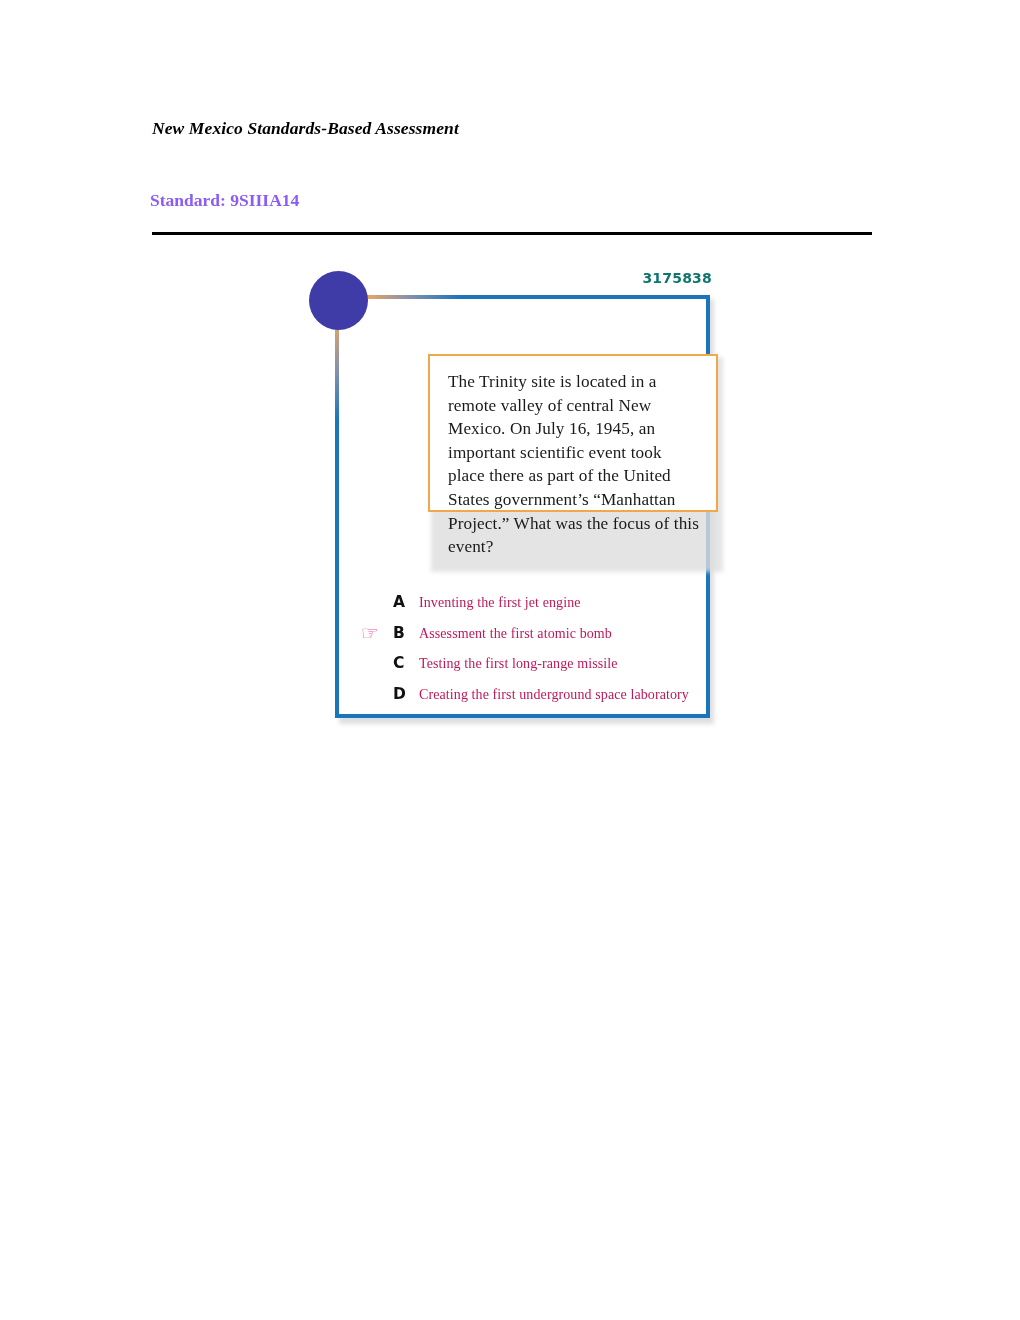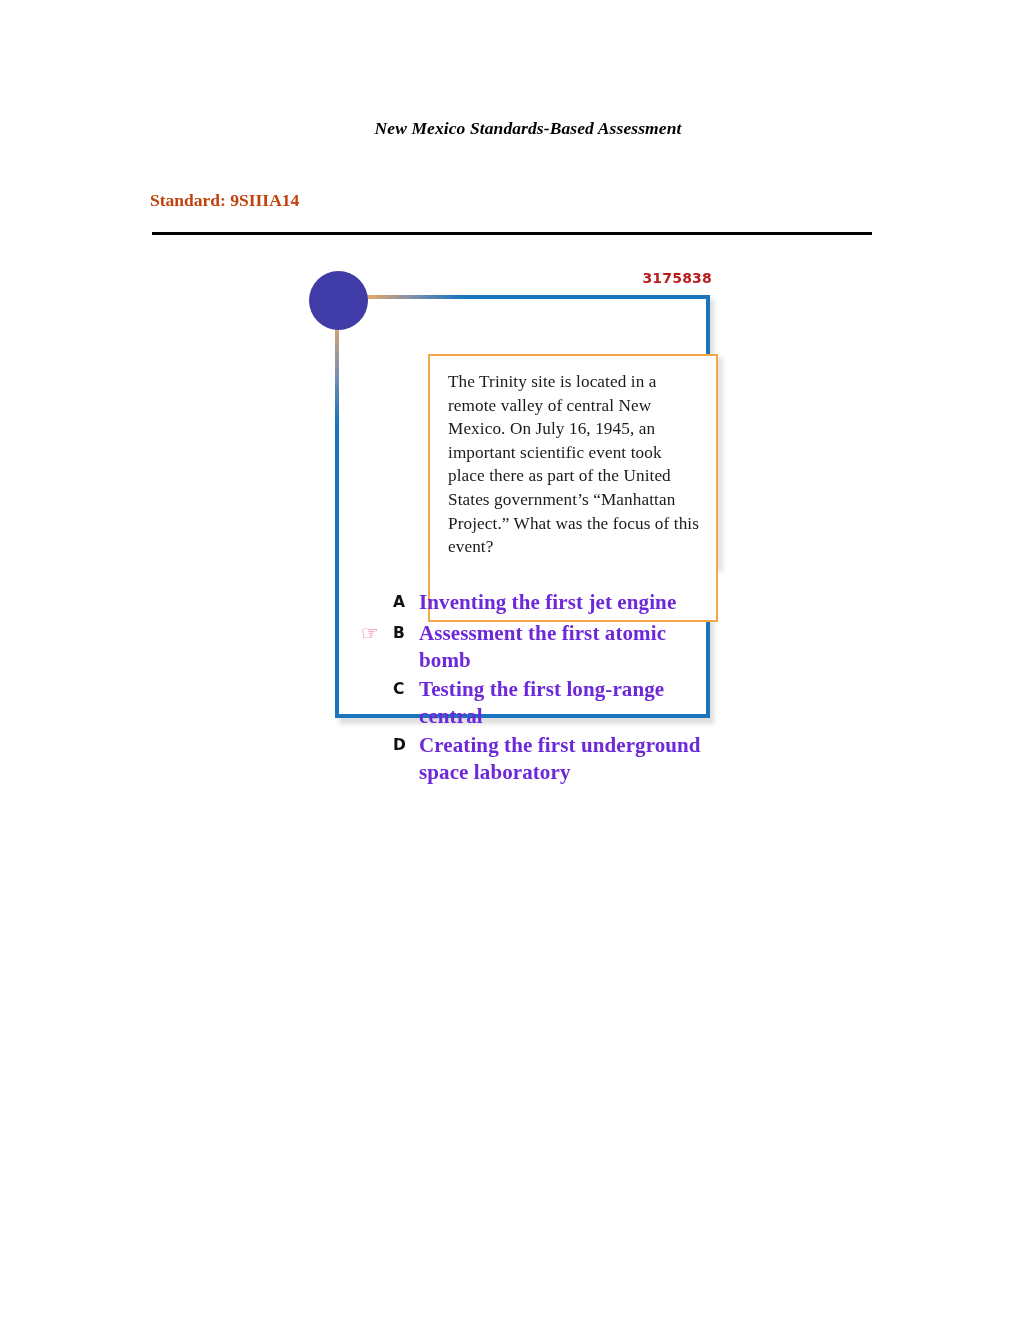--- a/index.html
+++ b/index.html
@@ -11,43 +11,43 @@
     width: 1020px;
     height: 1320px;
     position: relative;
     font-family: "Liberation Serif", "DejaVu Serif", serif;
     overflow: hidden;
   }
 
   
   #page-header {
     position: absolute;
-    left: 168px;
+    left: 152px;
     top: 118px;
     width: 720px;
-    text-align: center;
+    text-align: left;
   }
   .header-line {
     font-family: "Liberation Serif", "DejaVu Serif", serif;
     font-weight: bold;
     font-style: italic;
     font-size: 17.5px;
     line-height: 21px;
     color: #000000;
     letter-spacing: 0.1px;
   }
 
   #standard-line {
     position: absolute;
     left: 150px;
     top: 190px;
     font-family: "Liberation Serif", "DejaVu Serif", serif;
     font-weight: bold;
     font-size: 17.5px;
-    color: #c2410c;
+    color: #8b5cf6;
     white-space: nowrap;
   }
 
   #header-rule {
     position: absolute;
     left: 152px;
     top: 232px;
     width: 720px;
     height: 3px;
     background: #000000;
@@ -64,21 +64,21 @@
 
   
   #item-id {
     position: absolute;
     right: 18px;
     top: 8px;
     font-family: "DejaVu Sans", "Liberation Sans", sans-serif;
     font-weight: bold;
     font-size: 14px;
     letter-spacing: 0.2px;
-    color: #b91c1c;
+    color: #0f766e;
     text-align: center;
   }
 
   
   #card-shadow {
     position: absolute;
     left: 39px;
     top: 37px;
     width: 375px;
     height: 425px;
@@ -138,21 +138,21 @@
     height: 215px;
     background: #dedede;
     filter: blur(2px);
     opacity: 0.8;
   }
   #stimulus-box {
     position: absolute;
     left: 89px;
     top: 55px;
     width: 290px;
-    height: 268px;
+    height: 158px;
     background: #ffffff;
     border: 2px solid #F0A84B;
     box-sizing: border-box;
   }
   #stimulus-text {
     position: absolute;
     left: 18px;
     top: 14px;
     width: 252px;
     font-family: "Liberation Serif", "DejaVu Serif", serif;
@@ -191,25 +191,24 @@
     flex: 0 0 26px;
     font-family: "DejaVu Sans", "Liberation Sans", sans-serif;
     font-weight: bold;
     font-size: 15.5px;
     line-height: 27px;
     color: #111111;
   }
   .option-text {
     flex: 1 1 auto;
     font-family: "Liberation Serif", "DejaVu Serif", serif;
-    font-size: 21px;
+    font-size: 14px;
     line-height: 27px;
-    color: #6d28d9;
+    color: #be185d;
     letter-spacing: 0.1px;
-    font-weight: bold;
   }
 </style>
 </head>
 <body>
 
 <div id="page-header">
   <div class="header-line">New Mexico Standards-Based Assessment</div>
 </div>
 
 <div id="standard-line">Standard: 9SIIIA14</div>
@@ -240,21 +239,21 @@
 
       <div class="option-row">
         <span class="option-pointer">☞</span>
         <span class="option-letter">B</span>
         <span class="option-text">Assessment the first atomic bomb</span>
       </div>
 
       <div class="option-row">
 
         <span class="option-letter">C</span>
-        <span class="option-text">Testing the first long-range central</span>
+        <span class="option-text">Testing the first long-range missile</span>
       </div>
 
       <div class="option-row">
 
         <span class="option-letter">D</span>
         <span class="option-text">Creating the first underground space laboratory</span>
       </div>
 
     </div>
   </div>

